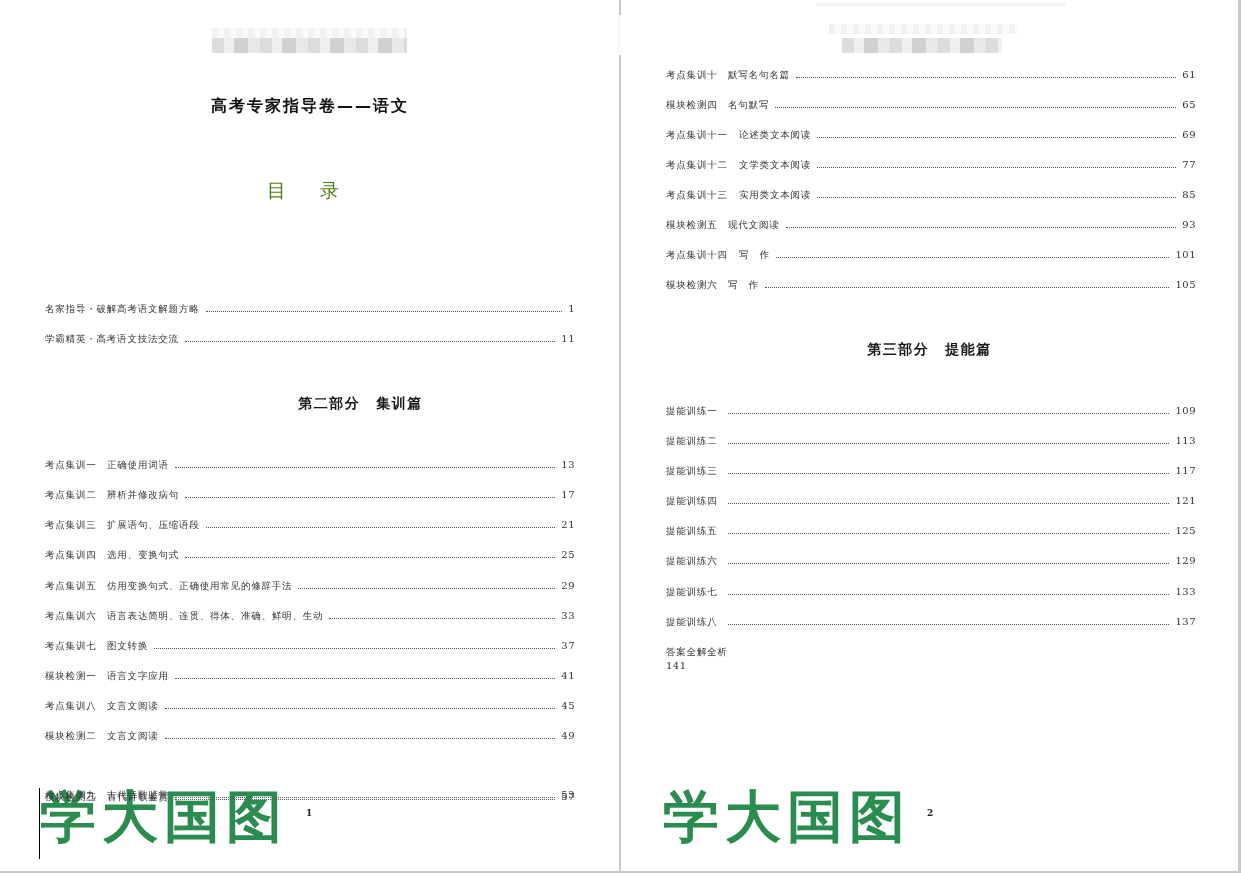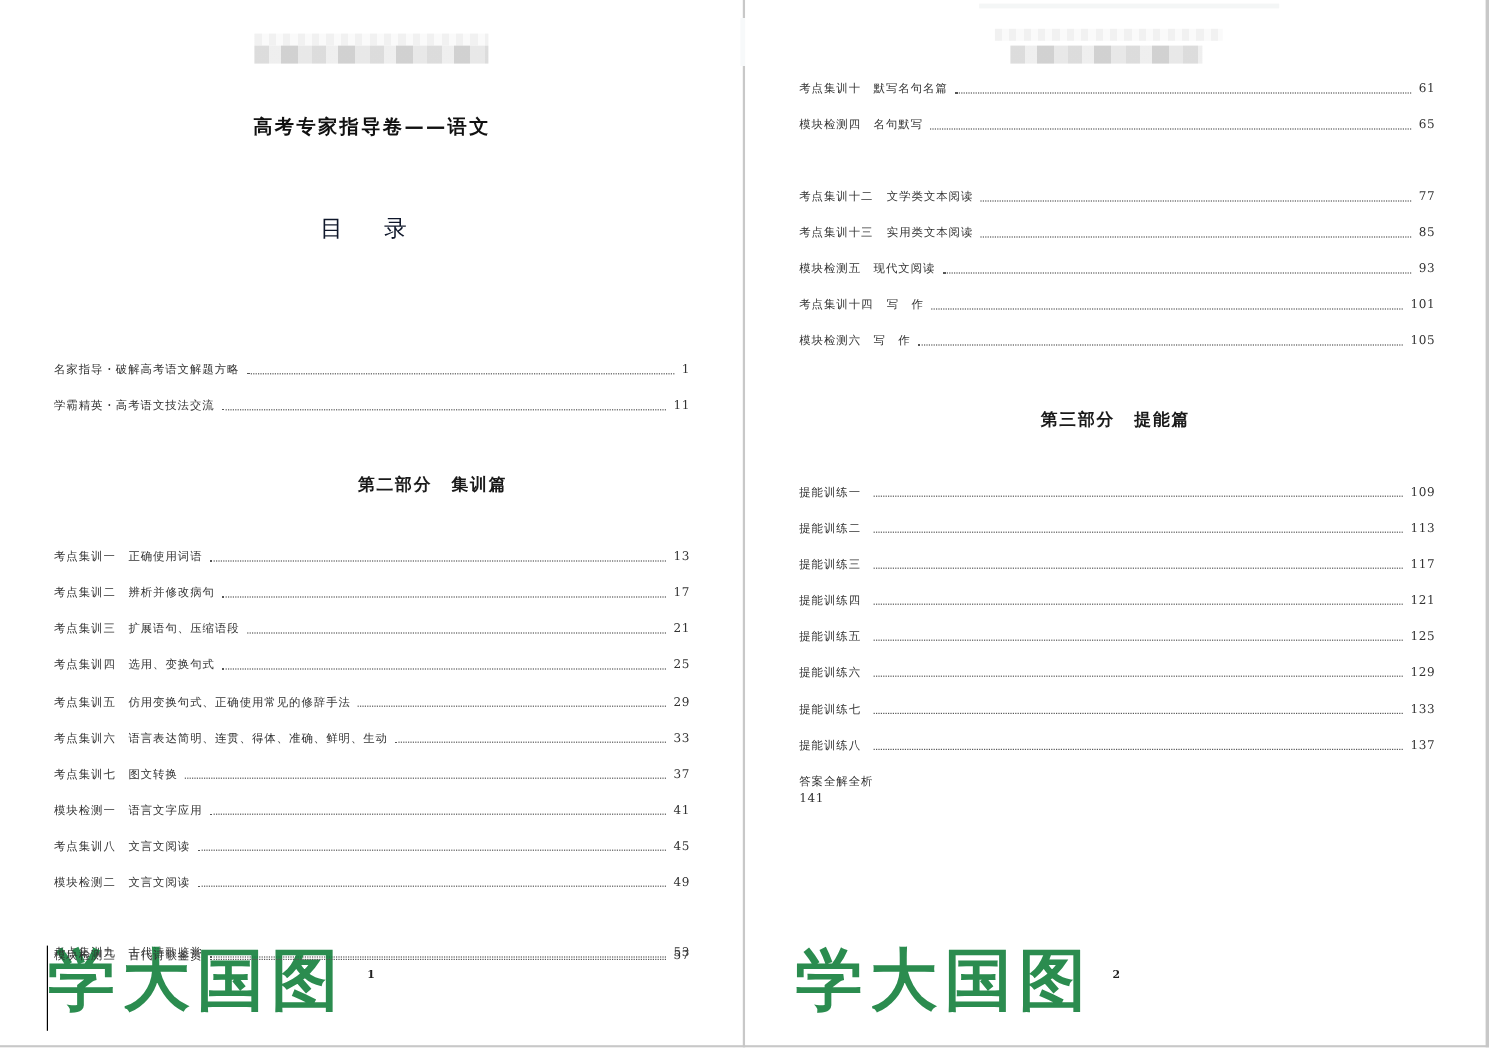--- a/index.html
+++ b/index.html
@@ -25,21 +25,21 @@
     background: repeating-linear-gradient(90deg, #f1f1f1 0 6px, #fafafa 6px 12px);
   }
 
   .main-title {
     position: absolute; left: 0; width: 620px; top: 96px; text-align: center;
     font-family: "DejaVu Sans", "Liberation Sans", sans-serif; font-weight: bold;
     font-size: 16px; letter-spacing: 2px; color: #111;
   }
   .toc-title {
     position: absolute; left: 0; width: 620px; top: 178px; text-align: center;
-    font-size: 19px; letter-spacing: 14px; color: #0f172a;
+    font-size: 19px; letter-spacing: 14px; color: #4d7c0f;
   }
   .section-heading {
     position: absolute; text-align: center;
     font-family: "DejaVu Sans", "Liberation Sans", sans-serif; font-weight: bold;
     font-size: 14px; letter-spacing: 1.5px; color: #1a1a1a;
   }
   .section-heading .sp { display: inline-block; width: 16px; }
 
   .toc-row {
     position: absolute; display: flex; align-items: baseline;
@@ -168,20 +168,25 @@
   <div class="toc-row" style="left:45px; width:530px; top:69px;">
     <span class="label"><span class="num" style="width:62px">考点集训十</span><span>默写名句名篇</span></span>
     <span class="dots"></span>
     <span class="page-no">61</span>
   </div>
   <div class="toc-row" style="left:45px; width:530px; top:99px;">
     <span class="label"><span class="num" style="width:62px">模块检测四</span><span>名句默写</span></span>
     <span class="dots"></span>
     <span class="page-no">65</span>
   </div>
+  <div class="toc-row" style="left:45px; width:530px; top:129px;">
+    <span class="label"><span class="num" style="width:73px">考点集训十一</span><span>论述类文本阅读</span></span>
+    <span class="dots"></span>
+    <span class="page-no">69</span>
+  </div>
   <div class="toc-row" style="left:45px; width:530px; top:159px;">
     <span class="label"><span class="num" style="width:73px">考点集训十二</span><span>文学类文本阅读</span></span>
     <span class="dots"></span>
     <span class="page-no">77</span>
   </div>
   <div class="toc-row" style="left:45px; width:530px; top:189px;">
     <span class="label"><span class="num" style="width:73px">考点集训十三</span><span>实用类文本阅读</span></span>
     <span class="dots"></span>
     <span class="page-no">85</span>
   </div>

